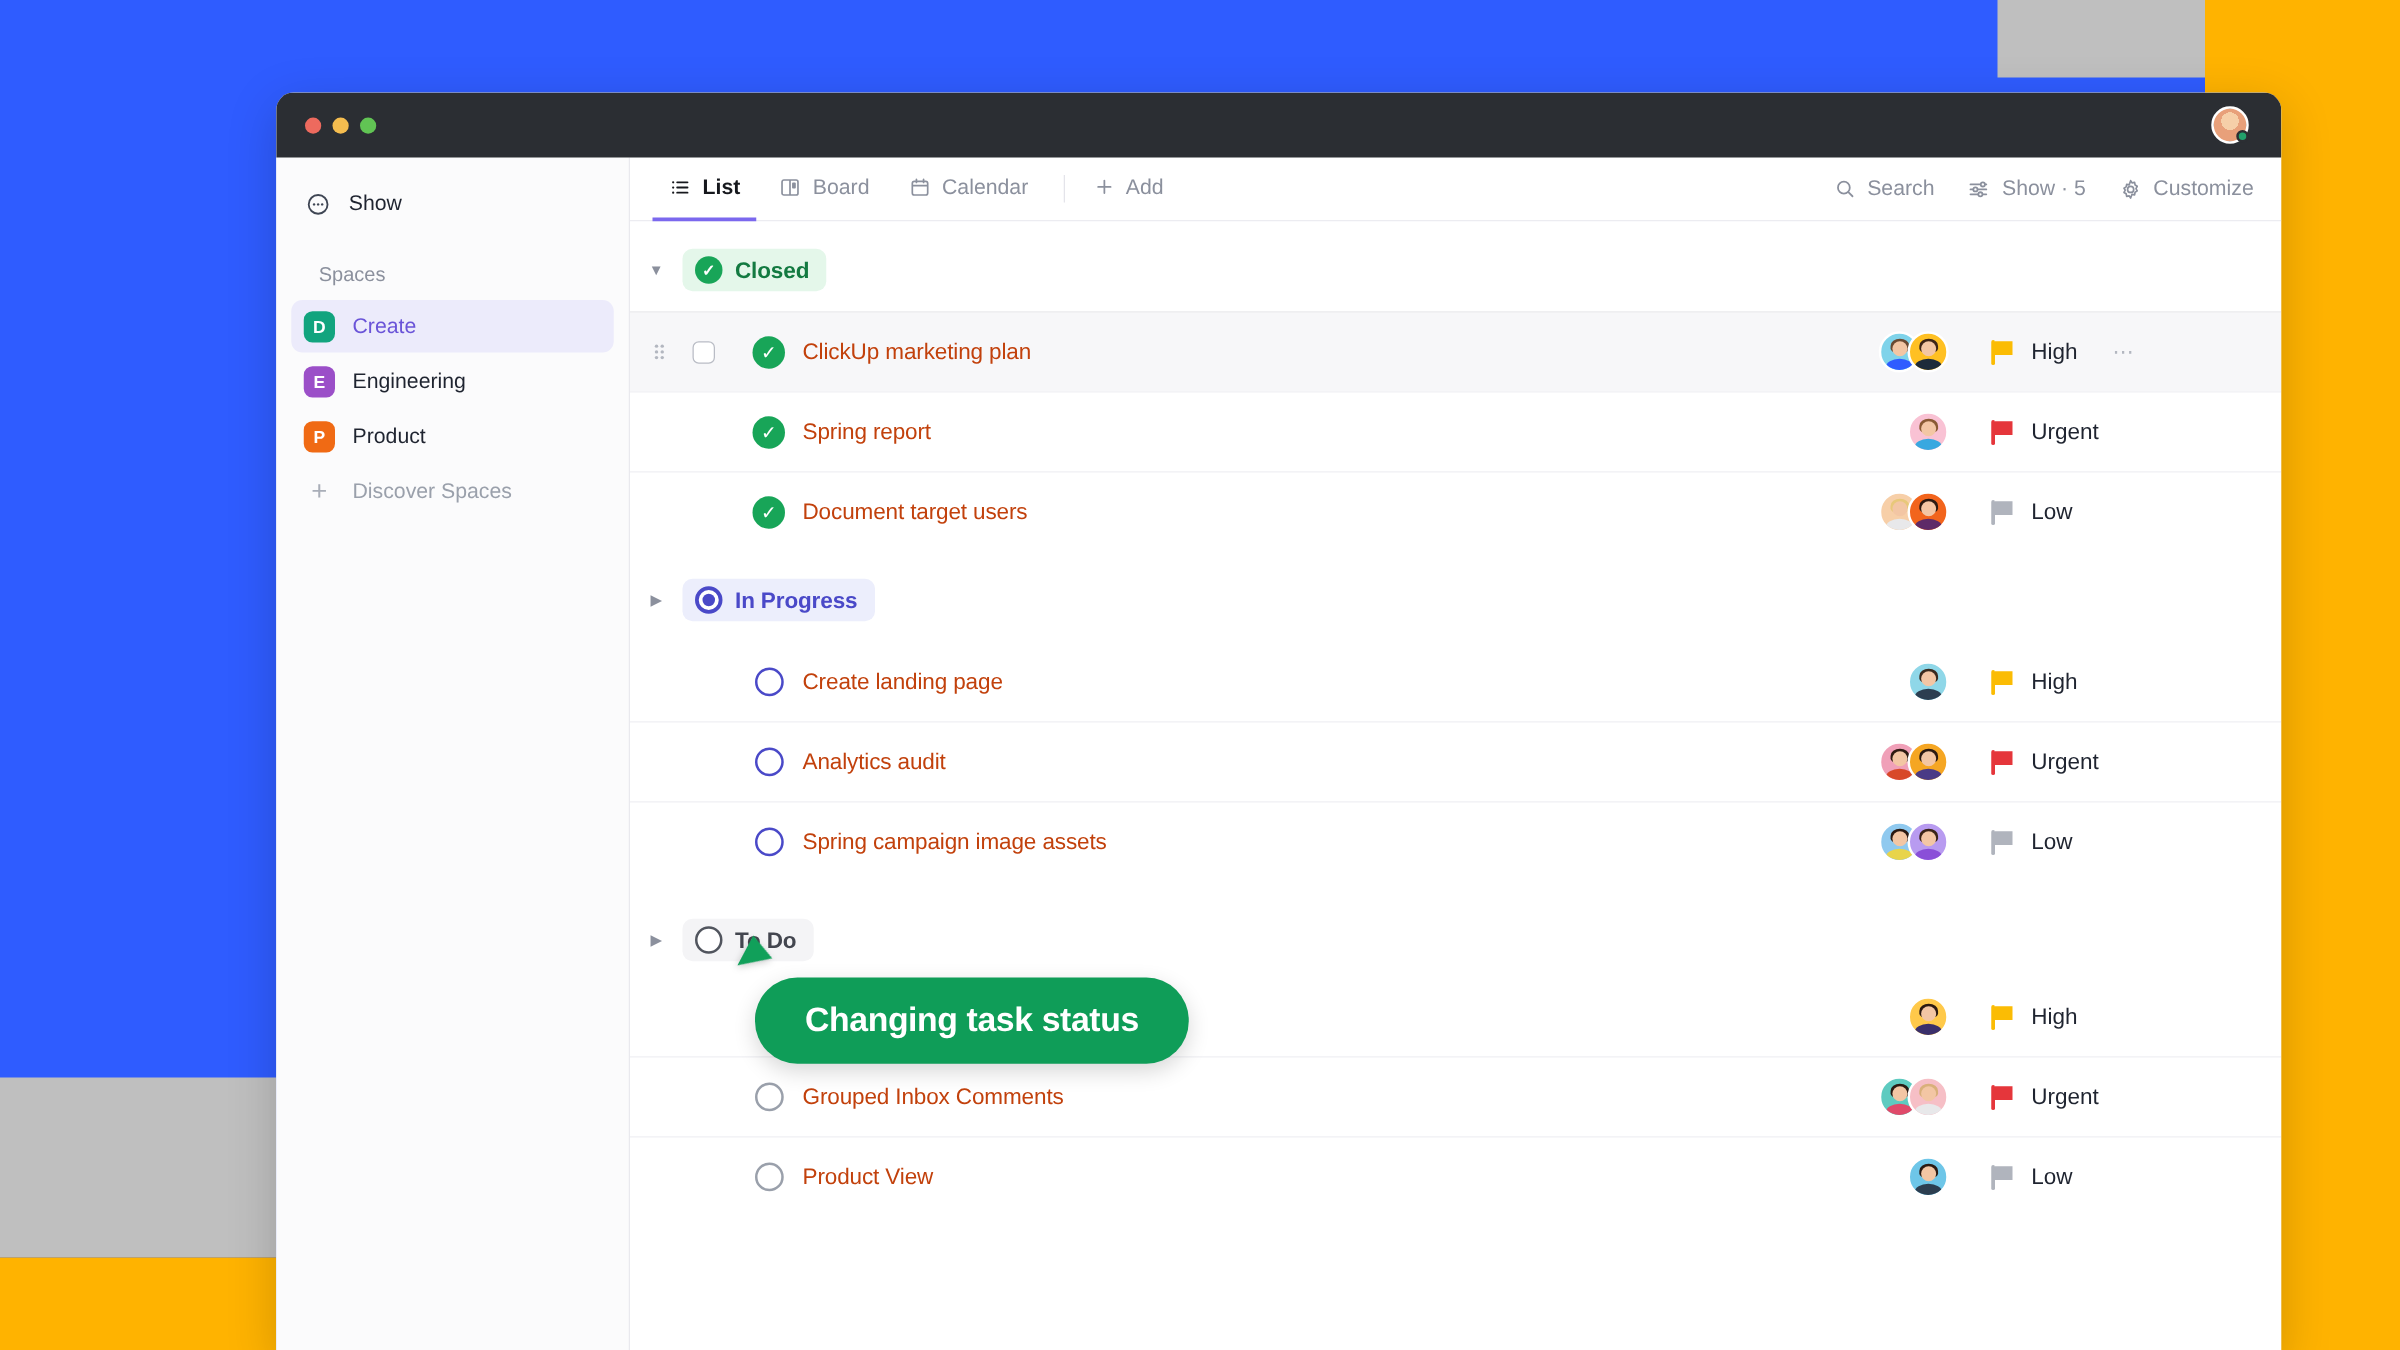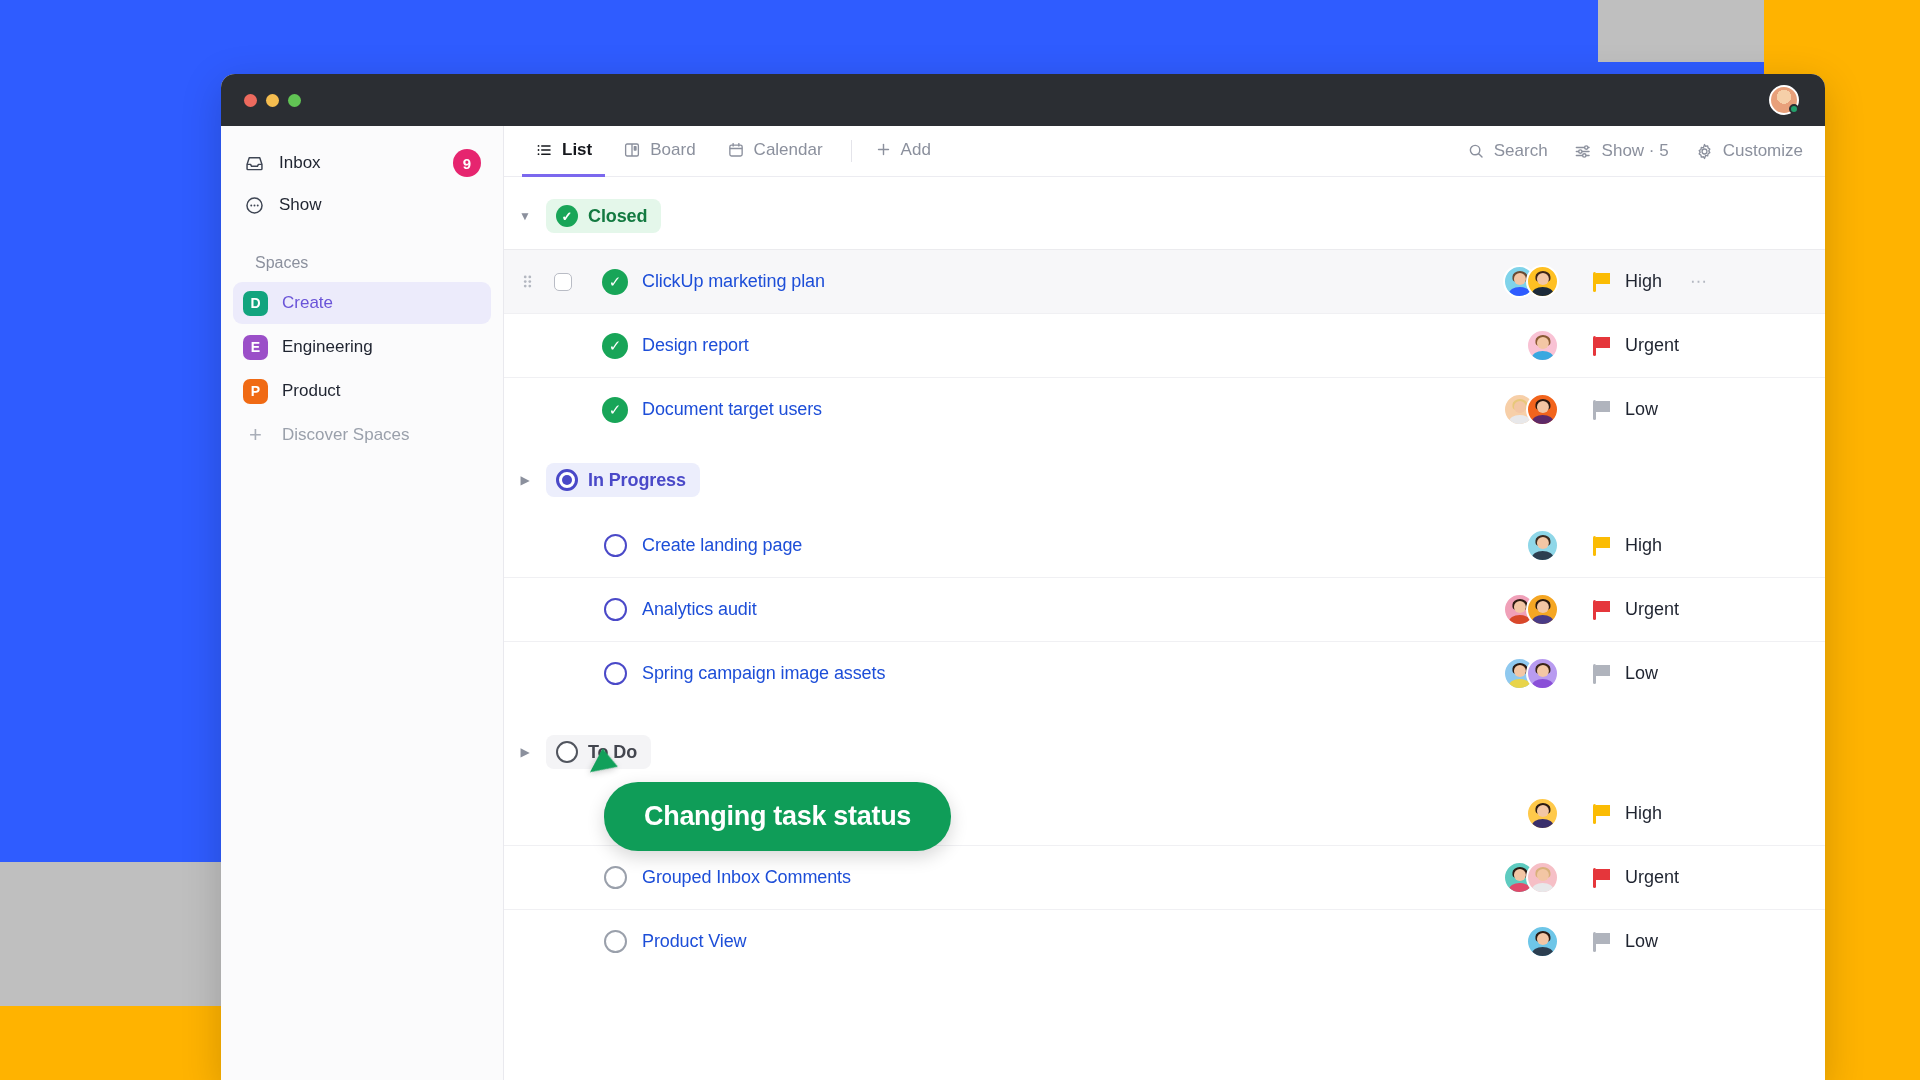--- a/index.html
+++ b/index.html
@@ -158,21 +158,21 @@
     width: 18px; height: 18px; border-radius: 5px;
     border: 1.8px solid #b9bcc5; background: #fff; cursor: pointer;
   }
   .row-lead { width: 84px; display: flex; align-items: center; gap: 12px; padding-left: 8px; }
   .row-status { width: 54px; display: grid; place-items: center; }
   .circle-open {
     width: 23px; height: 23px; border-radius: 50%;
     border: 2.2px solid #4a49c8; background: #fff; cursor: pointer;
   }
   .circle-open.gray { border-color: #9aa0ab; }
-  .task-name { font-size: 18px; color: #1d4ed8; letter-spacing: -.1px; }
+  .task-name { font-size: 18px; color: #c2410c; letter-spacing: -.1px; }
 
   .assignees { margin-left: auto; display: flex; align-items: center; }
   .avatar {
     width: 33px; height: 33px; border-radius: 50%;
     border: 2px solid #fff; margin-left: -10px;
     overflow: hidden; position: relative;
   }
   .avatar:first-child { margin-left: 0; }
   .avatar .head { position: absolute; left: 50%; top: 20%; transform: translateX(-50%);
     width: 42%; height: 42%; border-radius: 50%; background: #f3c6a4; }
@@ -235,30 +235,20 @@
   </div>
 
   <div id="window-body">
 
     <div id="sidebar">
 
 
       <div class="nav-group">
 
 
-        <div class="nav-item">
-          <span class="ico">
-            <svg width="21" height="21" viewBox="0 0 24 24" fill="none" stroke="#3f4654" stroke-width="1.7" stroke-linejoin="round">
-              <path d="M3.5 13 6 5.5h12L20.5 13v5a1 1 0 0 1-1 1h-15a1 1 0 0 1-1-1z"></path>
-              <path d="M3.5 13h4l1.2 2.2h6.6L16.5 13h4"></path>
-            </svg>
-          </span>
-          <span>Inbox</span>
-          <span class="badge-pill">9</span>
-        </div>
 
         <div class="nav-item">
           <span class="ico">
             <svg width="21" height="21" viewBox="0 0 24 24" fill="none" stroke="#3f4654" stroke-width="1.7">
               <circle cx="12" cy="12" r="8.6"></circle>
               <circle cx="8.3" cy="12" r="1.1" fill="#3f4654" stroke="none"></circle>
               <circle cx="12" cy="12" r="1.1" fill="#3f4654" stroke="none"></circle>
               <circle cx="15.7" cy="12" r="1.1" fill="#3f4654" stroke="none"></circle>
             </svg>
           </span>
@@ -428,21 +418,21 @@
             <span>High</span>
             <span class="row-more">⋯</span>
           </div>
         </div>
 
         <div class="task-row">
           <div class="row-lead"></div>
           <div class="row-status">
             <span class="status-dot done" style="width:26px;height:26px;font-size:15px">✓</span>
           </div>
-          <span class="task-name">Design report</span>
+          <span class="task-name">Spring report</span>
           <div class="assignees">
             <div class="avatar" style="background:#f9c2d4">
               <div class="hair" style="background:#8a5a33"></div>
                 <div class="head"></div>
                 <div class="body" style="background:#39a8e0"></div>
             </div>
           </div>
           <div class="priority">
             <span class="flag">
               <span class="pole" style="background:#e5363b"></span>

